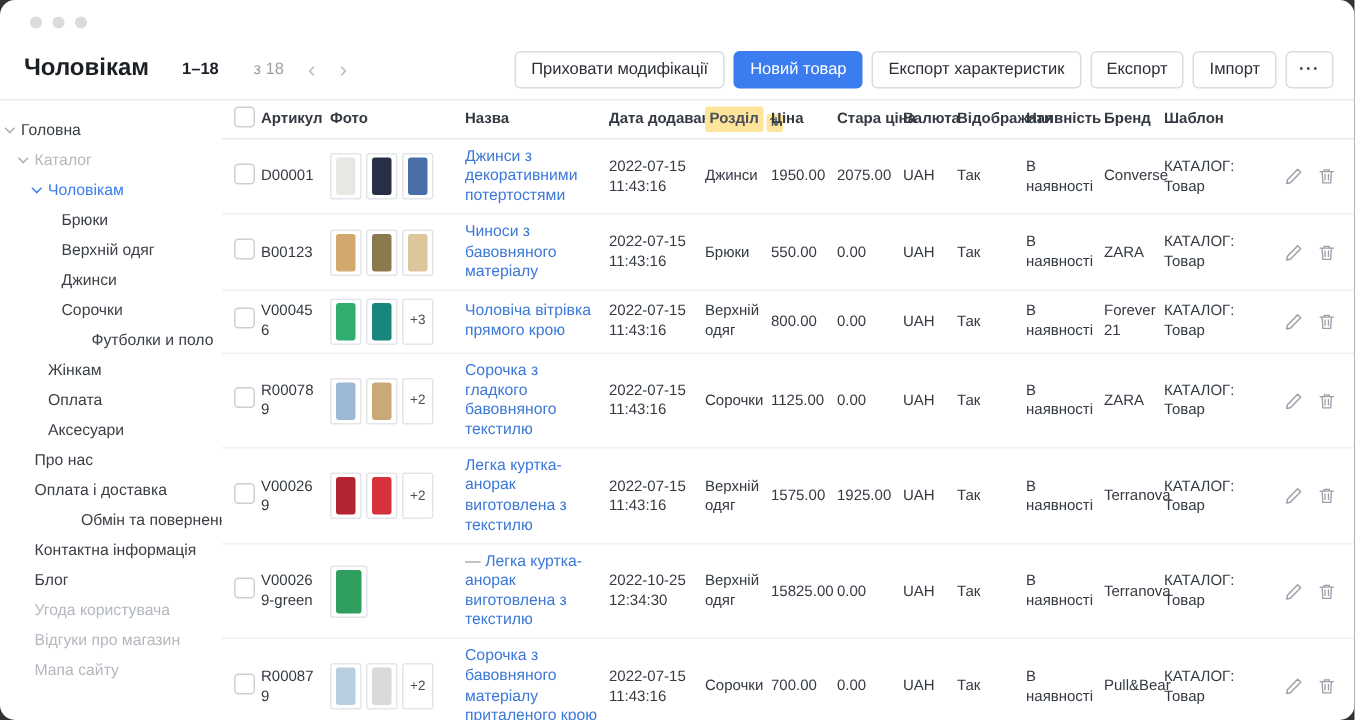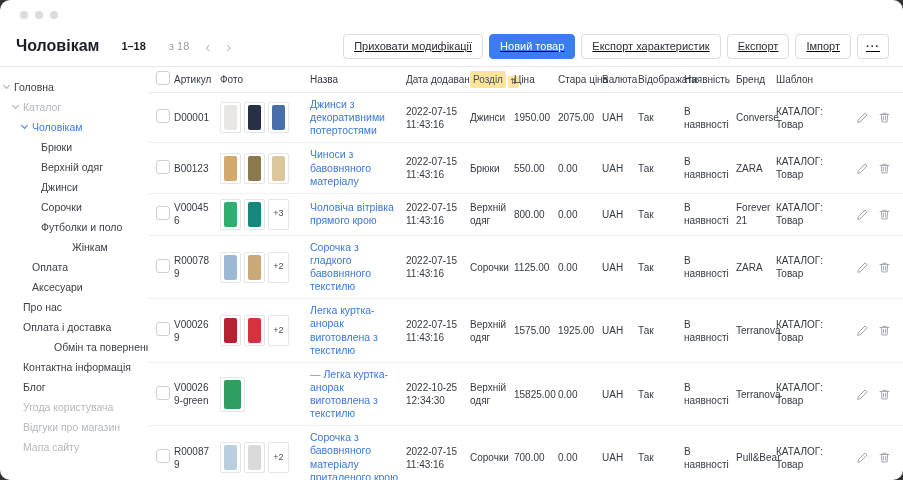--- a/index.html
+++ b/index.html
@@ -14,21 +14,21 @@
   .tl-dot { width:8px; height:8px; border-radius:50%; background:#dcdcdc; display:inline-block; cursor:pointer; }
 
   
   .pageheader { height:36px; flex:none; display:flex; align-items:center; padding:0 14px 4px 16px; }
   .page-title { font-size:16px; font-weight:bold; color:#1c2026; }
   .pagination { margin-left:22px; font-size:11px; white-space:nowrap; }
   .pag-range { font-weight:bold; color:#1c2026; }
   .pag-total { color:#9aa0a6; margin-left:20px; }
   .pg-btn { border:none; background:none; color:#b9bec4; font-size:15px; margin-left:16px;
             cursor:pointer; line-height:1; font-family:inherit; padding:0; }
-  .actions { margin-left:auto; display:flex; gap:6px; align-items:flex-start;text-decoration:underline; }
+  .actions { margin-left:auto; display:flex; gap:6px; align-items:flex-start; }
   .btn { height:25px; padding:0 10px; background:#fff; border:1px solid #d9dce1; border-radius:4px;
          font-size:11px; color:#2b2f36; font-family:inherit; cursor:pointer; white-space:nowrap; }
   .btn.primary { background:#3b7cf0; border-color:#3b7cf0; color:#fff; }
   .btn.more { padding:0 8px; font-weight:bold; letter-spacing:1px; }
 
   
   .appbody { flex:1; display:flex; border-top:1px solid #e8eaed; overflow:hidden; }
   .sidebar { width:148px; flex:none; padding-top:10px; overflow:hidden; }
   .nav-item { display:flex; align-items:center; font-size:10.5px; color:#3a3f45; height:20px;
               cursor:pointer; white-space:nowrap; }
@@ -36,21 +36,21 @@
   .nav-item.active .chev { border-color:#3b7cf0; }
   .nav-item.muted { color:#b3b8be; }
   .chev { width:5px; height:5px; border-left:1.2px solid #a7adb3; border-bottom:1.2px solid #a7adb3;
           transform:rotate(-45deg); margin:-3px 5px 0 0; flex:none; }
 
   
   .content { flex:1; overflow:hidden; display:flex; flex-direction:column; }
   .grid { display:grid;
           grid-template-columns:18px 46px 90px 96px 64px 44px 44px 44px 36px 46px 52px 40px 54px 1fr;
           padding:0 6px 0 8px; align-items:center; }
-  .thead { height:26px; border-bottom:1px solid #e8eaed; flex:none; }
+  .thead { height:26px; border-bottom:1px solid #e8eaed; flex:none;font-weight:bold; }
   .hcell { font-size:9px; color:#959ba4; white-space:nowrap; overflow:visible; cursor:pointer; }
   .sort-wrap { display:inline-flex; align-items:flex-end; gap:2px; }
   .sorted-label { background:#ffe59b; padding:2px 3px; border-radius:2px; color:#4a4f57; }
   .sort-icon { background:#ffe59b; border-radius:2px; font-size:8px; padding:1px 2px; color:#4a4f57; cursor:pointer; }
   .tbody { flex:1; overflow:hidden; }
   .trow { border-bottom:1px solid #eef0f2; min-height:42px; padding-top:5px; padding-bottom:5px; }
   .cell { font-size:10px; color:#343a42; padding-right:6px; line-height:1.3; }
   .checkbox { width:14px; height:14px; border:1px solid #ccd0d5; border-radius:3px; background:#fff;
               display:inline-block; cursor:pointer; }
   .c-sku { word-break:break-all; }
@@ -117,24 +117,24 @@
         </div>
         <div class="nav-item" style="padding-left: 41px;">
           <span class="nav-label">Верхній одяг</span>
         </div>
         <div class="nav-item" style="padding-left: 41px;">
           <span class="nav-label">Джинси</span>
         </div>
         <div class="nav-item" style="padding-left: 41px;">
           <span class="nav-label">Сорочки</span>
         </div>
-        <div class="nav-item" style="padding-left: 41px;">
+        <div class="nav-item" style="padding-left: 41px; margin-left: 20px;">
           <span class="nav-label">Футболки и поло</span>
         </div>
-        <div class="nav-item" style="padding-left: 48px; margin-left: 24px;">
+        <div class="nav-item" style="padding-left: 32px;">
           <span class="nav-label">Жінкам</span>
         </div>
         <div class="nav-item" style="padding-left: 32px;">
           <span class="nav-label">Оплата</span>
         </div>
         <div class="nav-item" style="padding-left: 32px;">
           <span class="nav-label">Аксесуари</span>
         </div>
         <div class="nav-item" style="padding-left: 23px;">
           <span class="nav-label">Про нас</span>

